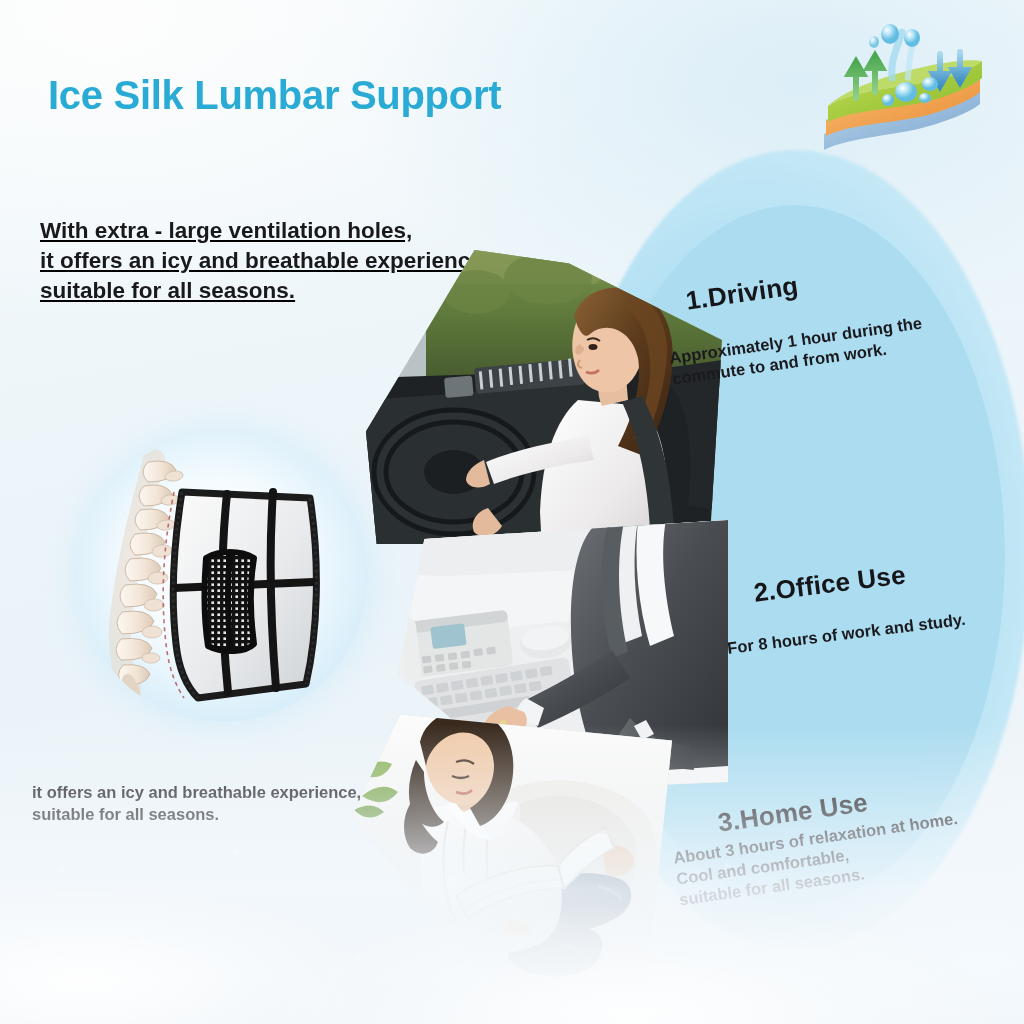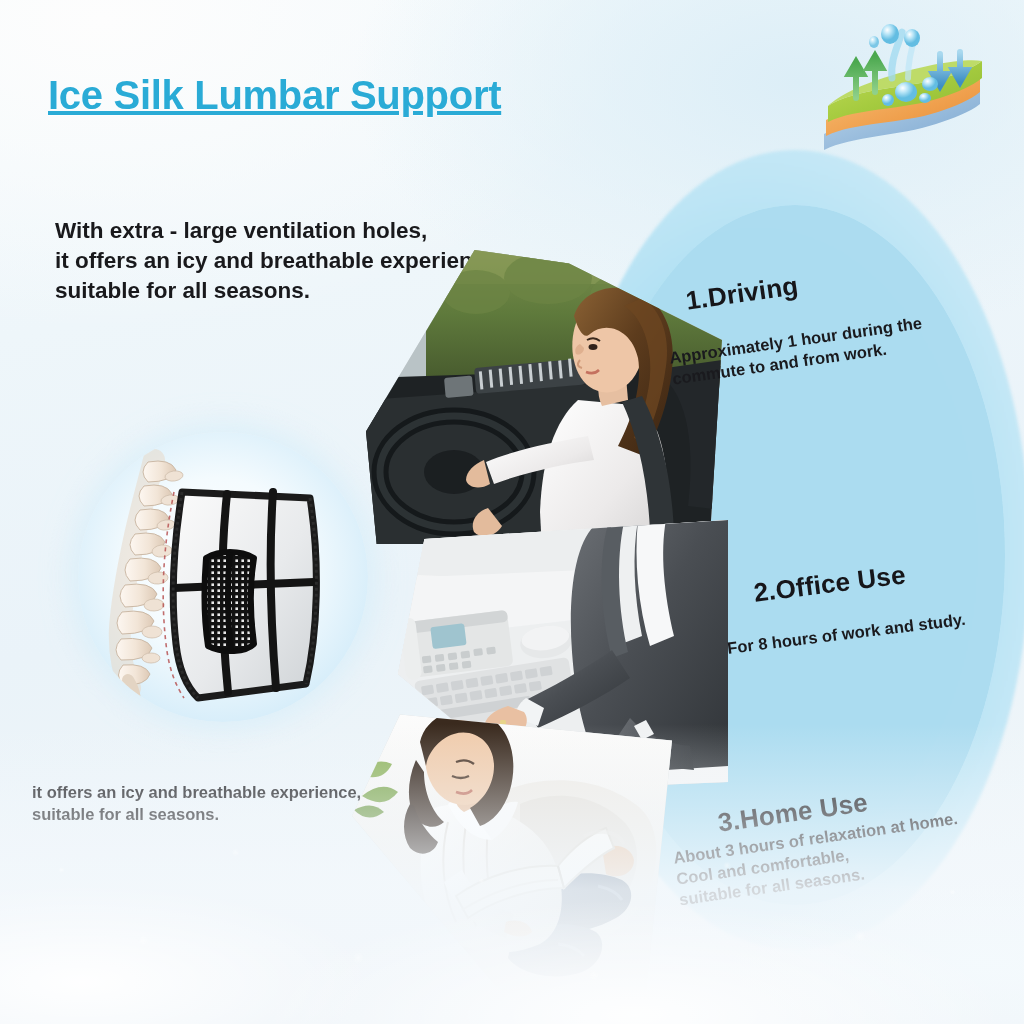--- a/index.html
+++ b/index.html
@@ -67,23 +67,22 @@
   
   .title-block { position:absolute; left:48px; top:72px; }
   .title-line {
     color:#2aabd6;
     font-size:40px;
     font-weight:bold;
     letter-spacing:-.3px;
     line-height:1.18;
     white-space:nowrap;
     text-shadow:0 1px 0 rgba(255,255,255,.6);
-    text-decoration:underline;
-  }
-  .subtitle-block { position:absolute; left:55px; top:216px; }
+  }
+  .subtitle-block { position:absolute; left:40px; top:216px;text-decoration:underline; }
   .subtitle-line {
     color:#19191c;
     font-size:22.5px;
     font-weight:600;
     line-height:1.34;
     white-space:nowrap;
   }
 
   
   .fabric-icon { position:absolute; left:812px; top:22px; width:176px; height:148px; }

